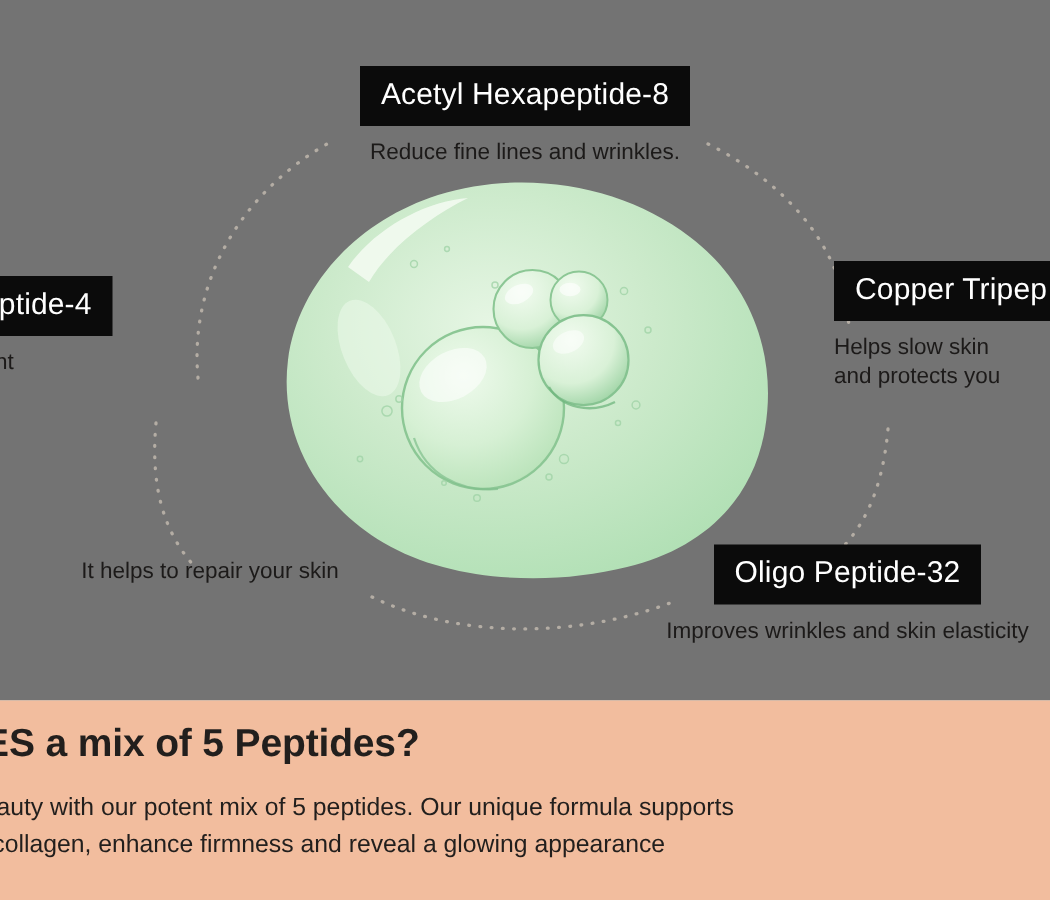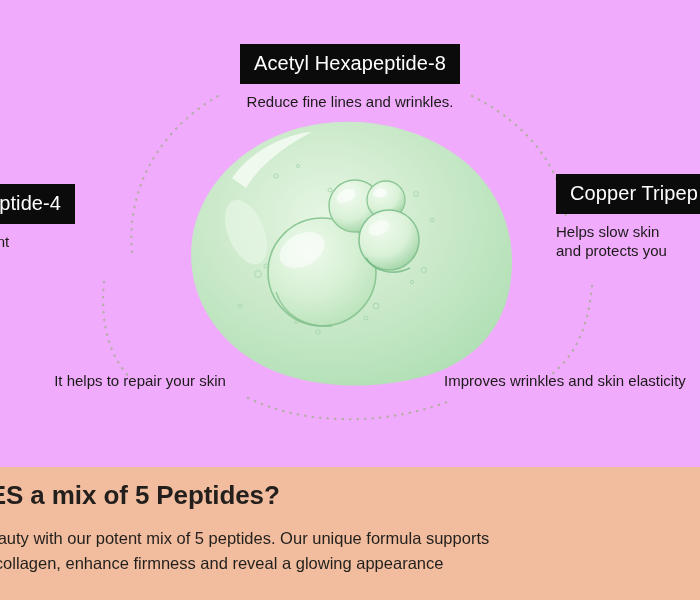--- a/index.html
+++ b/index.html
@@ -23,21 +23,21 @@
     overflow: hidden;
   }
 
   
   .diagram {
     position: absolute;
     left: 0;
     top: 0;
     width: 700px;
     height: 467px;
-    background: #f0abfc;
+    background: #737373;
     overflow: hidden;
   }
 
   .connector-svg {
     position: absolute;
     left: 0;
     top: 0;
     width: 700px;
     height: 467px;
     pointer-events: none;
@@ -222,20 +222,21 @@
       <div class="chip">Copper Tripep</div>
       <div class="desc" style="white-space:pre-line;">Helps slow skin
 and protects you</div>
     </div>
 
     <div class="callout center" id="callout-oligo29">
       <div class="desc">It helps to repair your skin</div>
     </div>
 
     <div class="callout center" id="callout-oligo32">
+      <div class="chip">Oligo Peptide-32</div>
       <div class="desc">Improves wrinkles and skin elasticity</div>
     </div>
 
   </div>
 
   <div class="banner">
     <div class="banner-inner">
       <div class="banner-title">T DOES a mix of 5 Peptides?</div>
       <div class="banner-body">
         <div>neless beauty with our potent mix of 5 peptides. Our unique formula supports</div>

